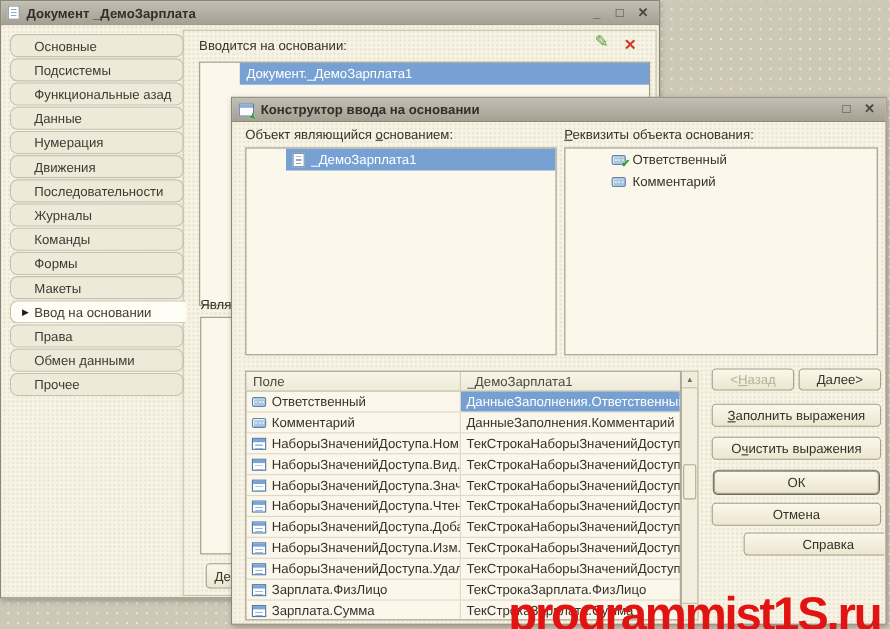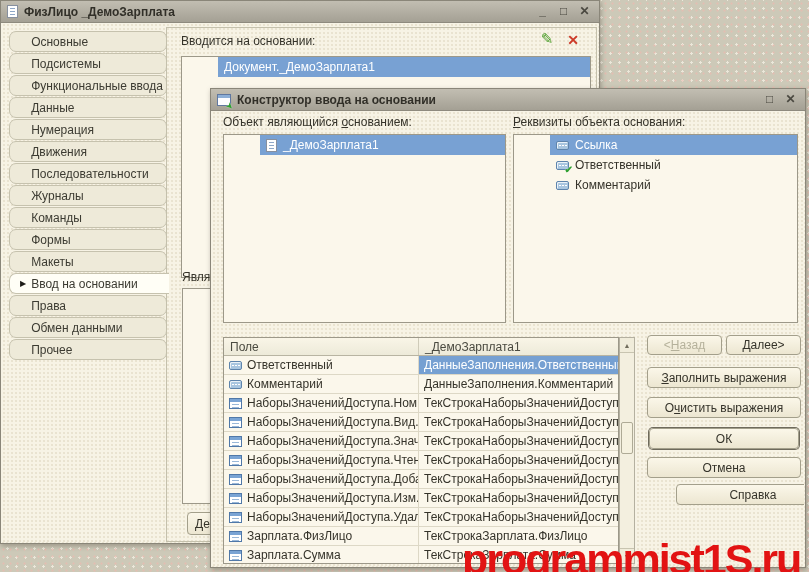--- a/index.html
+++ b/index.html
@@ -122,42 +122,42 @@
     font-size:43px; letter-spacing:-2px; color:#e21313; white-space:nowrap; }
 </style>
 </head>
 <body>
 
 <div id="stage">
 
   <div id="main-window" class="window texture">
     <div class="titlebar">
       <span class="icon icon-document"></span>
-      <span class="title">ФизЛицо _ДемоЗарплата</span>
+      <span class="title">Документ _ДемоЗарплата</span>
       <span class="controls">
         <span class="winbtn">_</span>
         <span class="winbtn">□</span>
         <span class="winbtn">✕</span>
       </span>
     </div>
     <div class="body texture">
       <div class="tabs">
   <div class="tab">
     <span class="arrow">▶</span>
     <span class="tab-label">Основные</span>
   </div>
 
   <div class="tab">
     <span class="arrow">▶</span>
     <span class="tab-label">Подсистемы</span>
   </div>
 
   <div class="tab">
     <span class="arrow">▶</span>
-    <span class="tab-label">Функциональные ввода</span>
+    <span class="tab-label">Функциональные азад</span>
   </div>
 
   <div class="tab">
     <span class="arrow">▶</span>
     <span class="tab-label">Данные</span>
   </div>
 
   <div class="tab">
     <span class="arrow">▶</span>
     <span class="tab-label">Нумерация</span>
@@ -251,24 +251,20 @@
   <div class="lb-row selected">
     <span class="icon icon-document"></span>
     <span>_ДемоЗарплата1</span>
   </div>
 </div>
 
       <div class="field-label dlg-label" id="attributes-label">
         <span></span><u>Р</u><span>еквизиты объекта основания:</span>
       </div>
       <div class="listbox" id="attributes-list">
-  <div class="lb-row selected">
-    <span class="icon icon-attr"></span>
-    <span>Ссылка</span>
-  </div>
 
   <div class="lb-row">
     <span class="icon icon-attr-check"></span>
     <span>Ответственный</span>
   </div>
 
   <div class="lb-row">
     <span class="icon icon-attr"></span>
     <span>Комментарий</span>
   </div>

